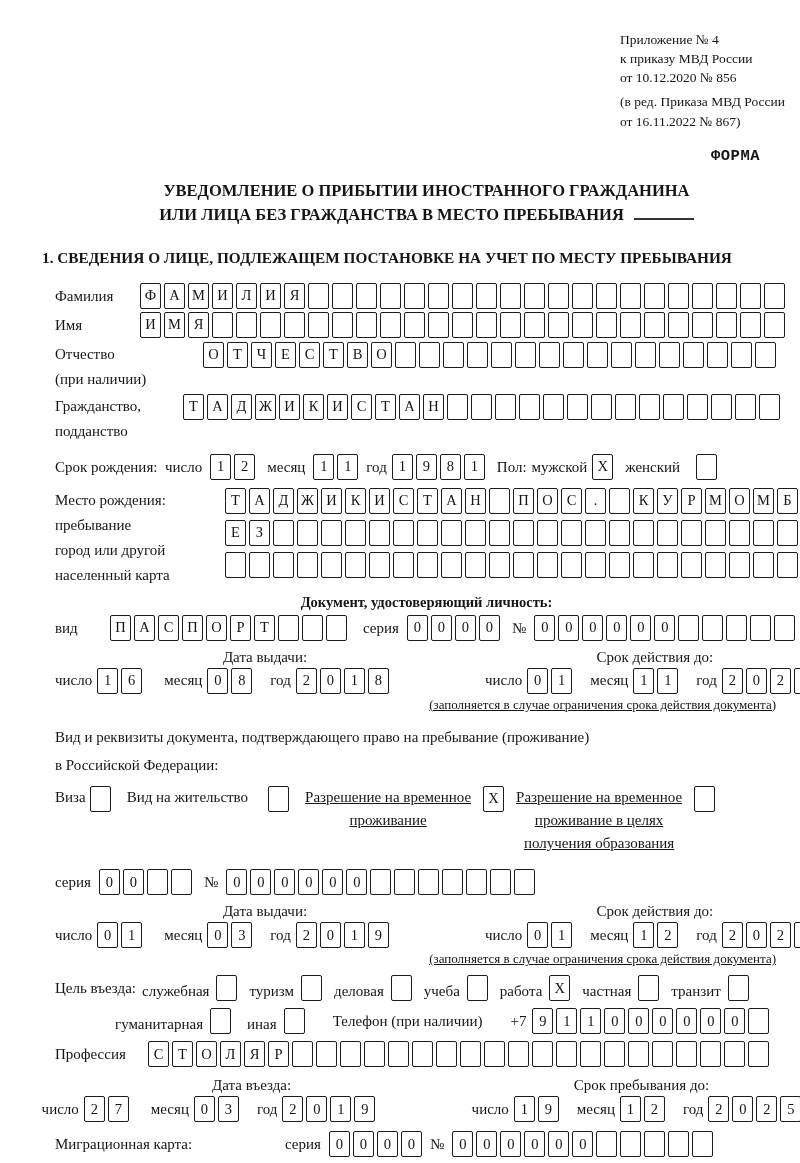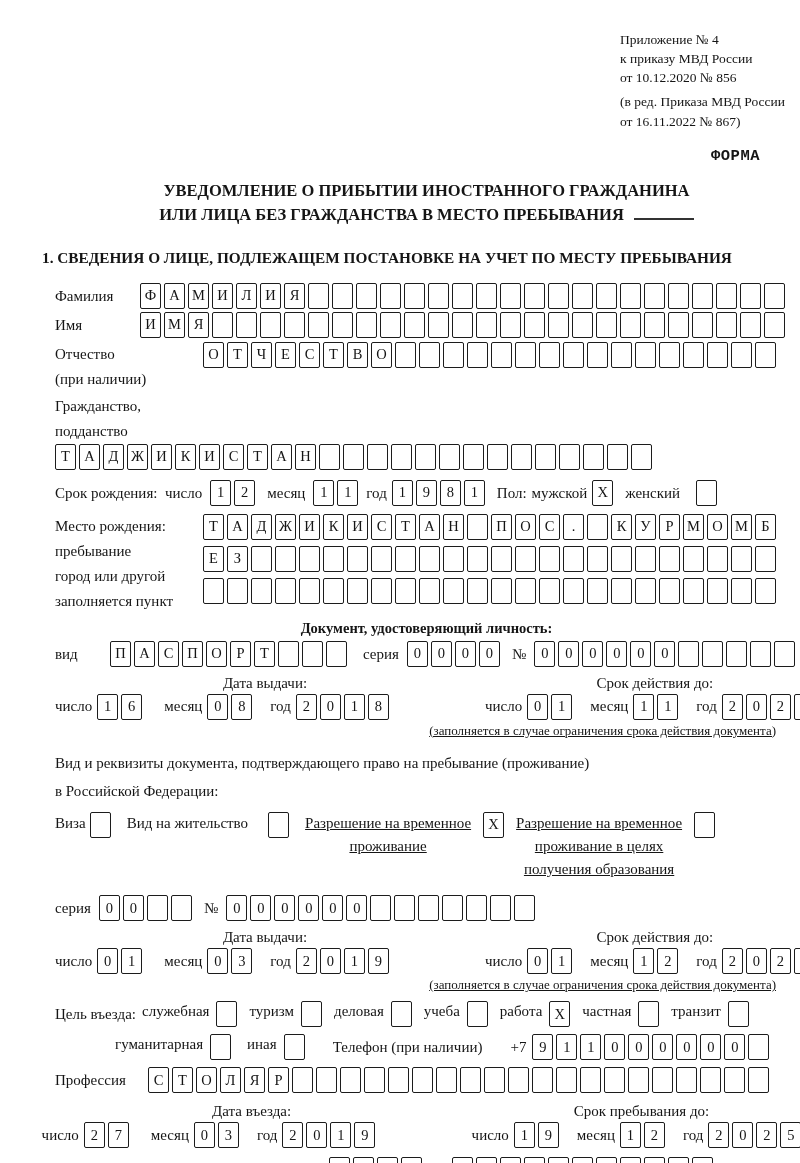--- a/index.html
+++ b/index.html
@@ -40,21 +40,21 @@
   .dg .cells{margin-right:10px;}
   .note-r{font-size:13px;text-align:right;padding-right:22px;margin-top:3px;text-decoration:underline;}
   .ctr-bold{font-weight:bold;font-size:14.5px;text-align:center;margin-top:6px;}
   .intro{margin-top:10px;line-height:1.9;}
   
   .permit{display:flex;align-items:flex-start;margin-top:6px;}
   .permit .txt{line-height:1.55;}
   .permit .ctr{text-align:center;text-decoration:underline;}
   .gap8{margin-left:8px;} .gap12{margin-left:12px;} .gap16{margin-left:16px;}
   .gap20{margin-left:20px;} .gap28{margin-left:28px;}
-  .opt{display:flex;align-items:flex-start;}
+  .opt{display:flex;align-items:flex-end;}
   .opt .lbl{margin-right:7px;}
 </style>
 </head>
 <body>
 
 <div class="page">
 
   <div class="hdr">
     <div>Приложение № 4</div>
     <div>к приказу МВД России</div>
@@ -166,21 +166,21 @@
         <span class="cell"></span>
         <span class="cell"></span>
         <span class="cell"></span>
         <span class="cell"></span>
         <span class="cell"></span>
         <span class="cell"></span>
         <span class="cell"></span>
       </div>
   </div>
 
-  <div class="row top" style="margin-top:2px;flex-direction:column;">
+  <div class="row top" style="margin-top:2px;">
     <div class="lbl w128 stack">
       <div>Гражданство,</div>
       <div>подданство</div>
     </div>
     <div class="cells">
         <span class="cell">Т</span>
         <span class="cell">А</span>
         <span class="cell">Д</span>
         <span class="cell">Ж</span>
         <span class="cell">И</span>
@@ -226,26 +226,26 @@
         <span class="cell">8</span>
         <span class="cell">1</span>
       </div>
     <span class="lbl gap12">Пол:</span>
     <span class="lbl" style="margin-left:5px;">мужской</span>
     <span class="cbox" style="margin-left:5px;">X</span>
     <span class="lbl gap12">женский</span>
     <span class="cbox gap16"></span>
   </div>
 
-  <div class="row top" style="margin-top:8px;">
+  <div class="row top" style="margin-top:8px;justify-content:space-between;">
     <div class="lbl w148 stack">
       <div>Место рождения:</div>
       <div>пребывание</div>
       <div>город или другой</div>
-      <div>заполняется пункт</div>
+      <div>населенный карта</div>
     </div>
     <div class="rows-col">
       <div class="cells">
           <span class="cell">Т</span>
           <span class="cell">А</span>
           <span class="cell">Д</span>
           <span class="cell">Ж</span>
           <span class="cell">И</span>
           <span class="cell">К</span>
           <span class="cell">И</span>

